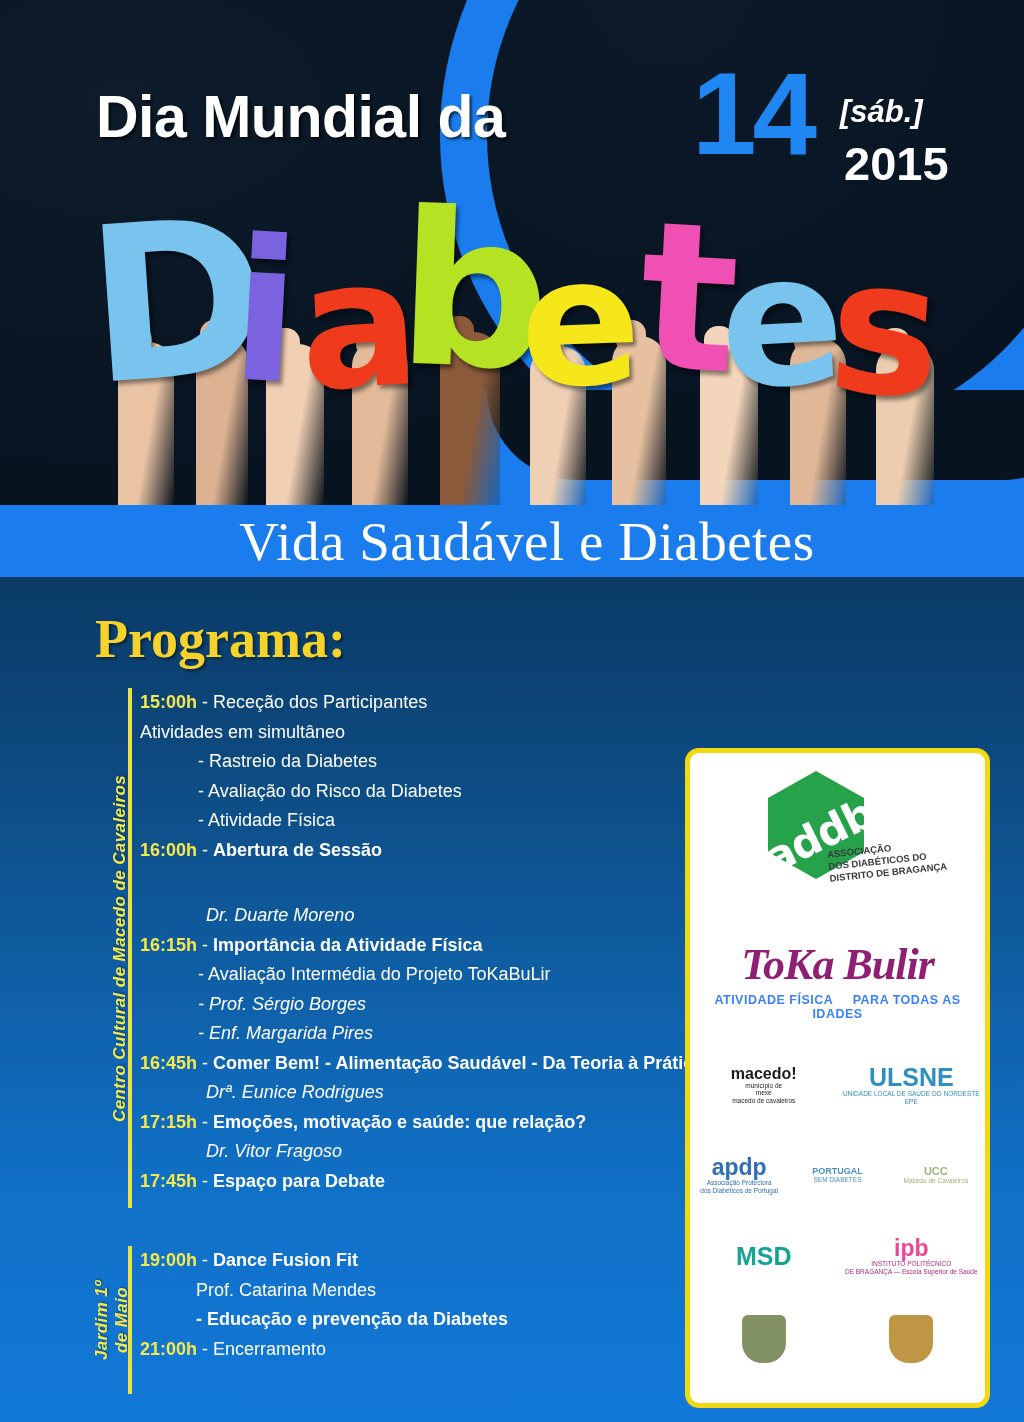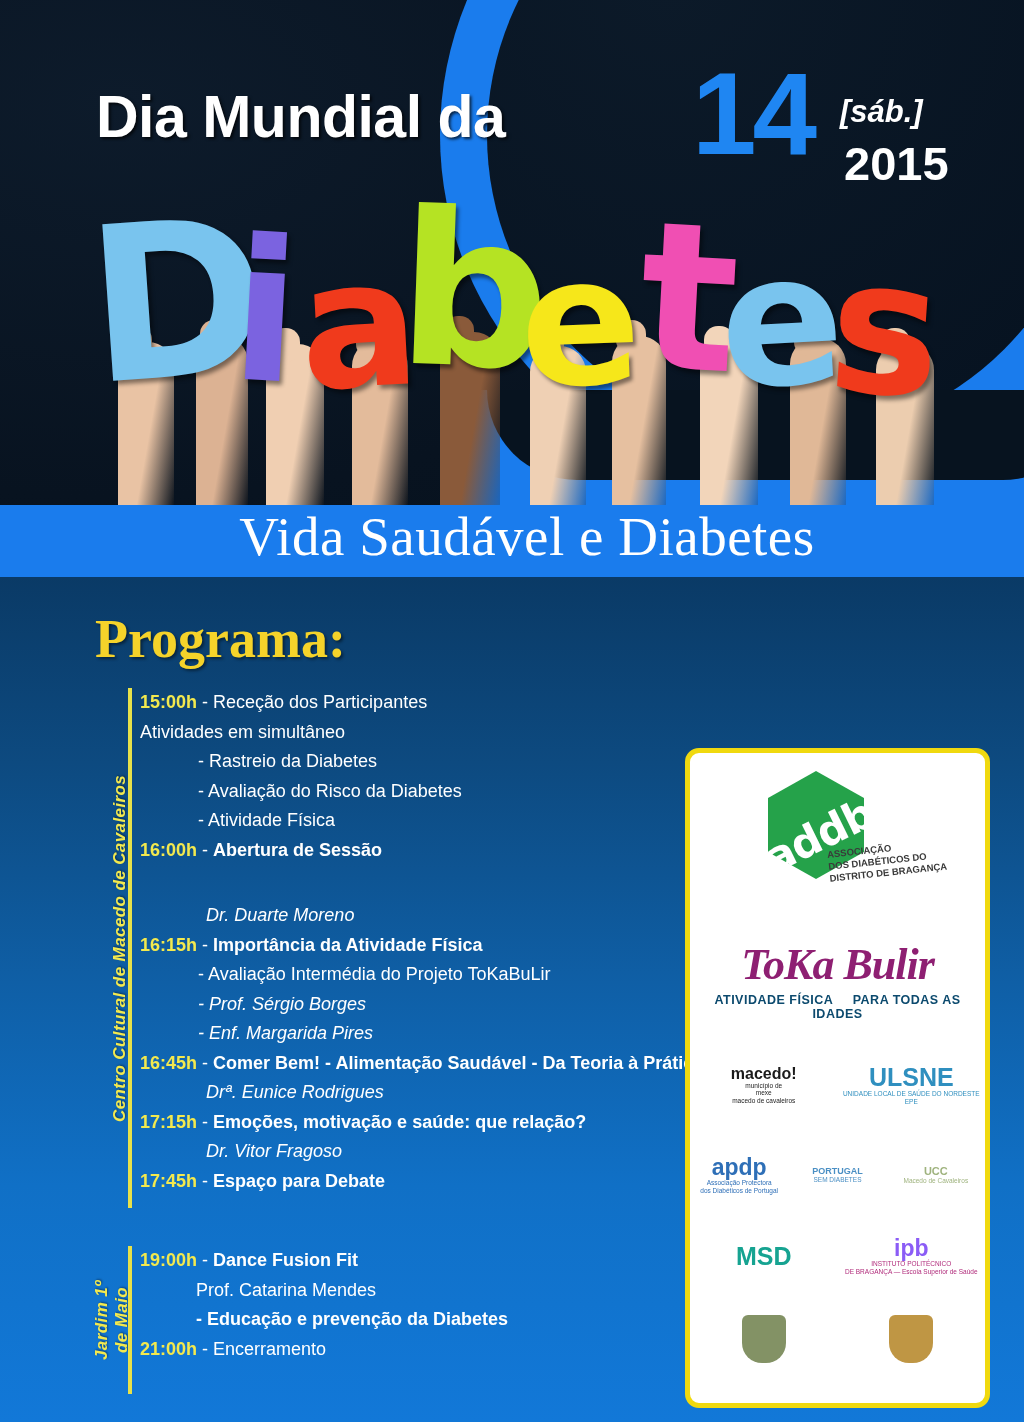--- a/index.html
+++ b/index.html
@@ -68,21 +68,21 @@
   }
   .hands{position:absolute;left:0;top:330px;width:1024px;height:182px;z-index:4;}
   .hand{position:absolute;bottom:0;border-radius:26px 26px 4px 4px;}
   .hand .thumbpad{
     position:absolute;top:-16px;left:4px;width:30px;height:34px;border-radius:14px;
   }
 
   
   .band{
     position:absolute;left:0;top:505px;width:1024px;height:72px;background:#1a7ced;z-index:7;
-    display:flex;
+    display:flex;align-items:center;
   }
   .band-text{
     width:100%;text-align:center;color:#ffffff;font-size:55px;
     font-family:"Liberation Serif","DejaVu Serif",serif;letter-spacing:.5px;
     padding-left:30px;box-sizing:border-box;
   }
 
   
   .body-area{
     position:absolute;left:0;top:577px;width:1024px;height:845px;
@@ -138,21 +138,21 @@
     font-size:9.5px;line-height:12px;transform:rotate(-6deg);
   }
   
   .toka-wrap{position:relative;width:100%;height:108px;}
   .toka-main{
     position:absolute;left:0;right:0;top:8px;text-align:center;color:#8e1f72;
     font-size:44px;font-style:italic;font-weight:bold;
     font-family:"Liberation Serif","DejaVu Serif",serif;letter-spacing:-1px;
   }
   .toka-sub{
-    position:absolute;left:0;right:0;top:62px;text-align:center;color:#0c4a6e;
+    position:absolute;left:0;right:0;top:62px;text-align:center;color:#3b82f6;
     font-size:12.5px;font-weight:bold;letter-spacing:.5px;
   }
   
   .cell{position:relative;width:33.33%;height:100%;display:flex;flex-direction:column;
         align-items:center;justify-content:center;}
   .mini-title{font-weight:bold;line-height:1;}
   .mini-sub{font-size:6.5px;line-height:7.5px;text-align:center;}
 </style>
 </head>
 <body>
@@ -308,21 +308,21 @@
           <div class="cell" style="width: 33.3333%;">
             <div class="mini-title" style="color: rgb(159, 179, 126); font-size: 11px;">UCC</div>
             <div class="mini-sub" style="color: rgb(159, 179, 126); white-space: pre-line;">Macedo de Cavaleiros</div>
           </div>
         </div>
         <div class="logorow" style="height: 74px;">
           <div class="cell" style="width: 50%;">
             <div class="mini-title" style="color: rgb(22, 163, 145); font-size: 25px;">MSD</div>
           </div>
           <div class="cell" style="width: 50%;">
-            <div class="mini-title" style="color: #8b5cf6; font-size: 23px;">ipb</div>
+            <div class="mini-title" style="color: #ec4899; font-size: 23px;">ipb</div>
             <div class="mini-sub" style="color: rgb(176, 42, 122); white-space: pre-line;">INSTITUTO POLITÉCNICO
 DE BRAGANÇA — Escola Superior de Saúde</div>
           </div>
         </div>
         <div class="logorow" style="height: 92px;">
           <div class="cell" style="width: 33.3333%;">
             <div style="width: 44px; height: 48px; background: rgb(109, 127, 74); border-radius: 6px 6px 20px 20px; opacity: 0.85;"></div>
           </div>
           <div class="cell" style="width: 33.3333%;">
             <div style="width: 44px; height: 48px; background: rgb(180, 132, 35); border-radius: 6px 6px 20px 20px; opacity: 0.85;"></div>

